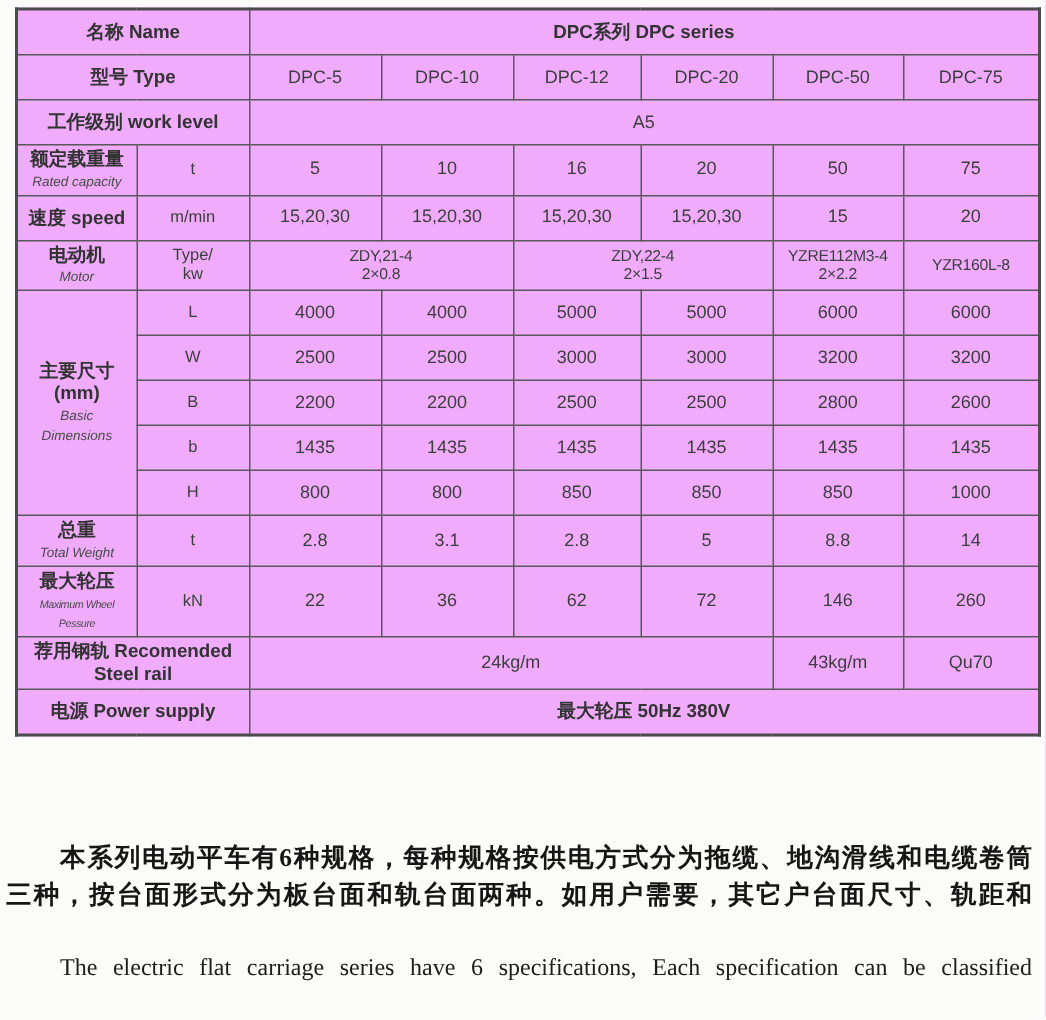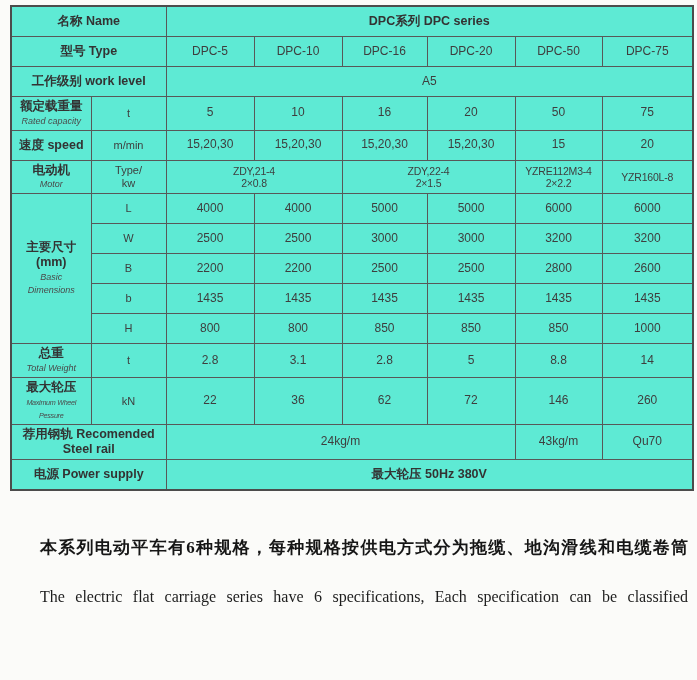--- a/index.html
+++ b/index.html
@@ -12,21 +12,21 @@
   }
   .page{width:697px;height:680px;position:relative;}
 
   
   table.spec{
     border-collapse:collapse;
     table-layout:fixed;
     width:682px;
     margin:5px 0 11px 10px;
     border:2px solid #4c4c4c;
-    background:#5eead4;
+    background:#f0abfc;
   }
   table.spec td{
     border:1px solid #585858;
     text-align:center;
     vertical-align:middle;
     font-size:12px;
     color:#3e3e3e;
     padding:2px 2px;
     line-height:1.15;
     height:25px;
@@ -40,21 +40,21 @@
 
   
   .para{margin-left:4px;margin-right:9px;}
   .para .pline{
     text-align:justify;
     text-align-last:justify;
   }
   .para .pline.last{text-align-last:left;}
   .para .pline.indent{text-indent:36px;}
   .para.cn{
-    margin-top:44px;
+    margin-top:68px;
     font-family:"Liberation Serif",serif;
     font-weight:700;
     font-size:17px;
     line-height:25px;
     color:#161616;
   }
   .para.en{
     margin-top:24px;
     font-family:"Liberation Serif",serif;
     font-weight:400;
@@ -81,21 +81,21 @@
     </colgroup>
     <tbody>
         <tr>
           <td colspan="2" class="lab"><span class="zh">名称 Name</span></td>
           <td colspan="6" class="lab"><span class="zh">DPC系列 DPC series</span></td>
         </tr>
         <tr>
           <td colspan="2" class="lab"><span class="zh">型号 Type</span></td>
           <td><span class="zh">DPC-5</span></td>
           <td><span class="zh">DPC-10</span></td>
-          <td><span class="zh">DPC-16</span></td>
+          <td><span class="zh">DPC-12</span></td>
           <td><span class="zh">DPC-20</span></td>
           <td><span class="zh">DPC-50</span></td>
           <td><span class="zh">DPC-75</span></td>
         </tr>
         <tr>
           <td colspan="2" class="lab"><span class="zh">工作级别 work level</span></td>
           <td colspan="6"><span class="zh">A5</span></td>
         </tr>
         <tr>
           <td class="lab"><span class="zh">额定载重量</span><br><span class="en">Rated capacity</span></td>
@@ -199,20 +199,21 @@
         </tr>
         <tr>
           <td colspan="2" class="lab"><span class="zh">电源 Power supply</span></td>
           <td colspan="6" class="lab"><span class="zh">最大轮压 50Hz 380V</span></td>
         </tr>
       </tbody>
   </table>
 
   <div class="para cn">
     <div class="pline indent">本系列电动平车有6种规格，每种规格按供电方式分为拖缆、地沟滑线和电缆卷筒</div>
+    <div class="pline">三种，按台面形式分为板台面和轨台面两种。如用户需要，其它户台面尺寸、轨距和</div>
   </div>
 
   <div class="para en">
     <div class="pline indent">The electric flat carriage series have 6 specifications,  Each specification can be  classified</div>
 
   </div>
 
 </div>
 
 </body></html>

